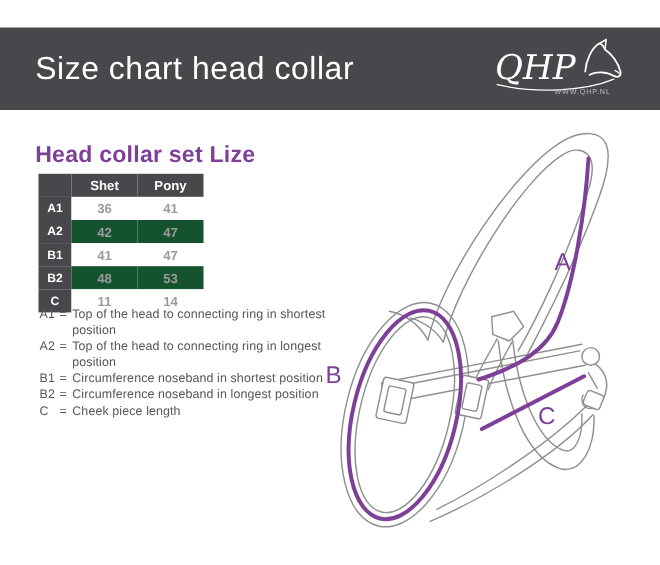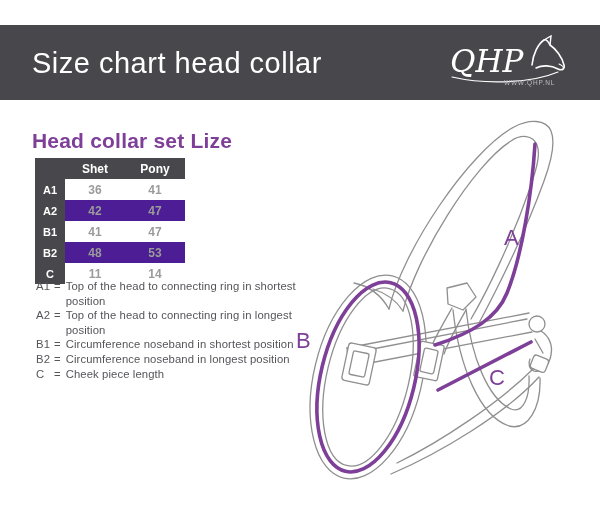--- a/index.html
+++ b/index.html
@@ -85,21 +85,21 @@
     width: 30px;
     height: 19px;
   }
   table.size-table tbody td {
     color: #9b9b9b;
     width: 60px;
     height: 21px;
     background: #ffffff;
     font-weight: bold;
   }
-  table.size-table tbody tr.alt td { background: #4c1d95; }
+  table.size-table tbody tr.alt td { background: #14532d; }
 
   
   .legend {
     position: absolute;
     left: 36px; top: 279px;
     width: 290px;
   }
   .legend-item {
     display: flex;
     align-items: baseline;

